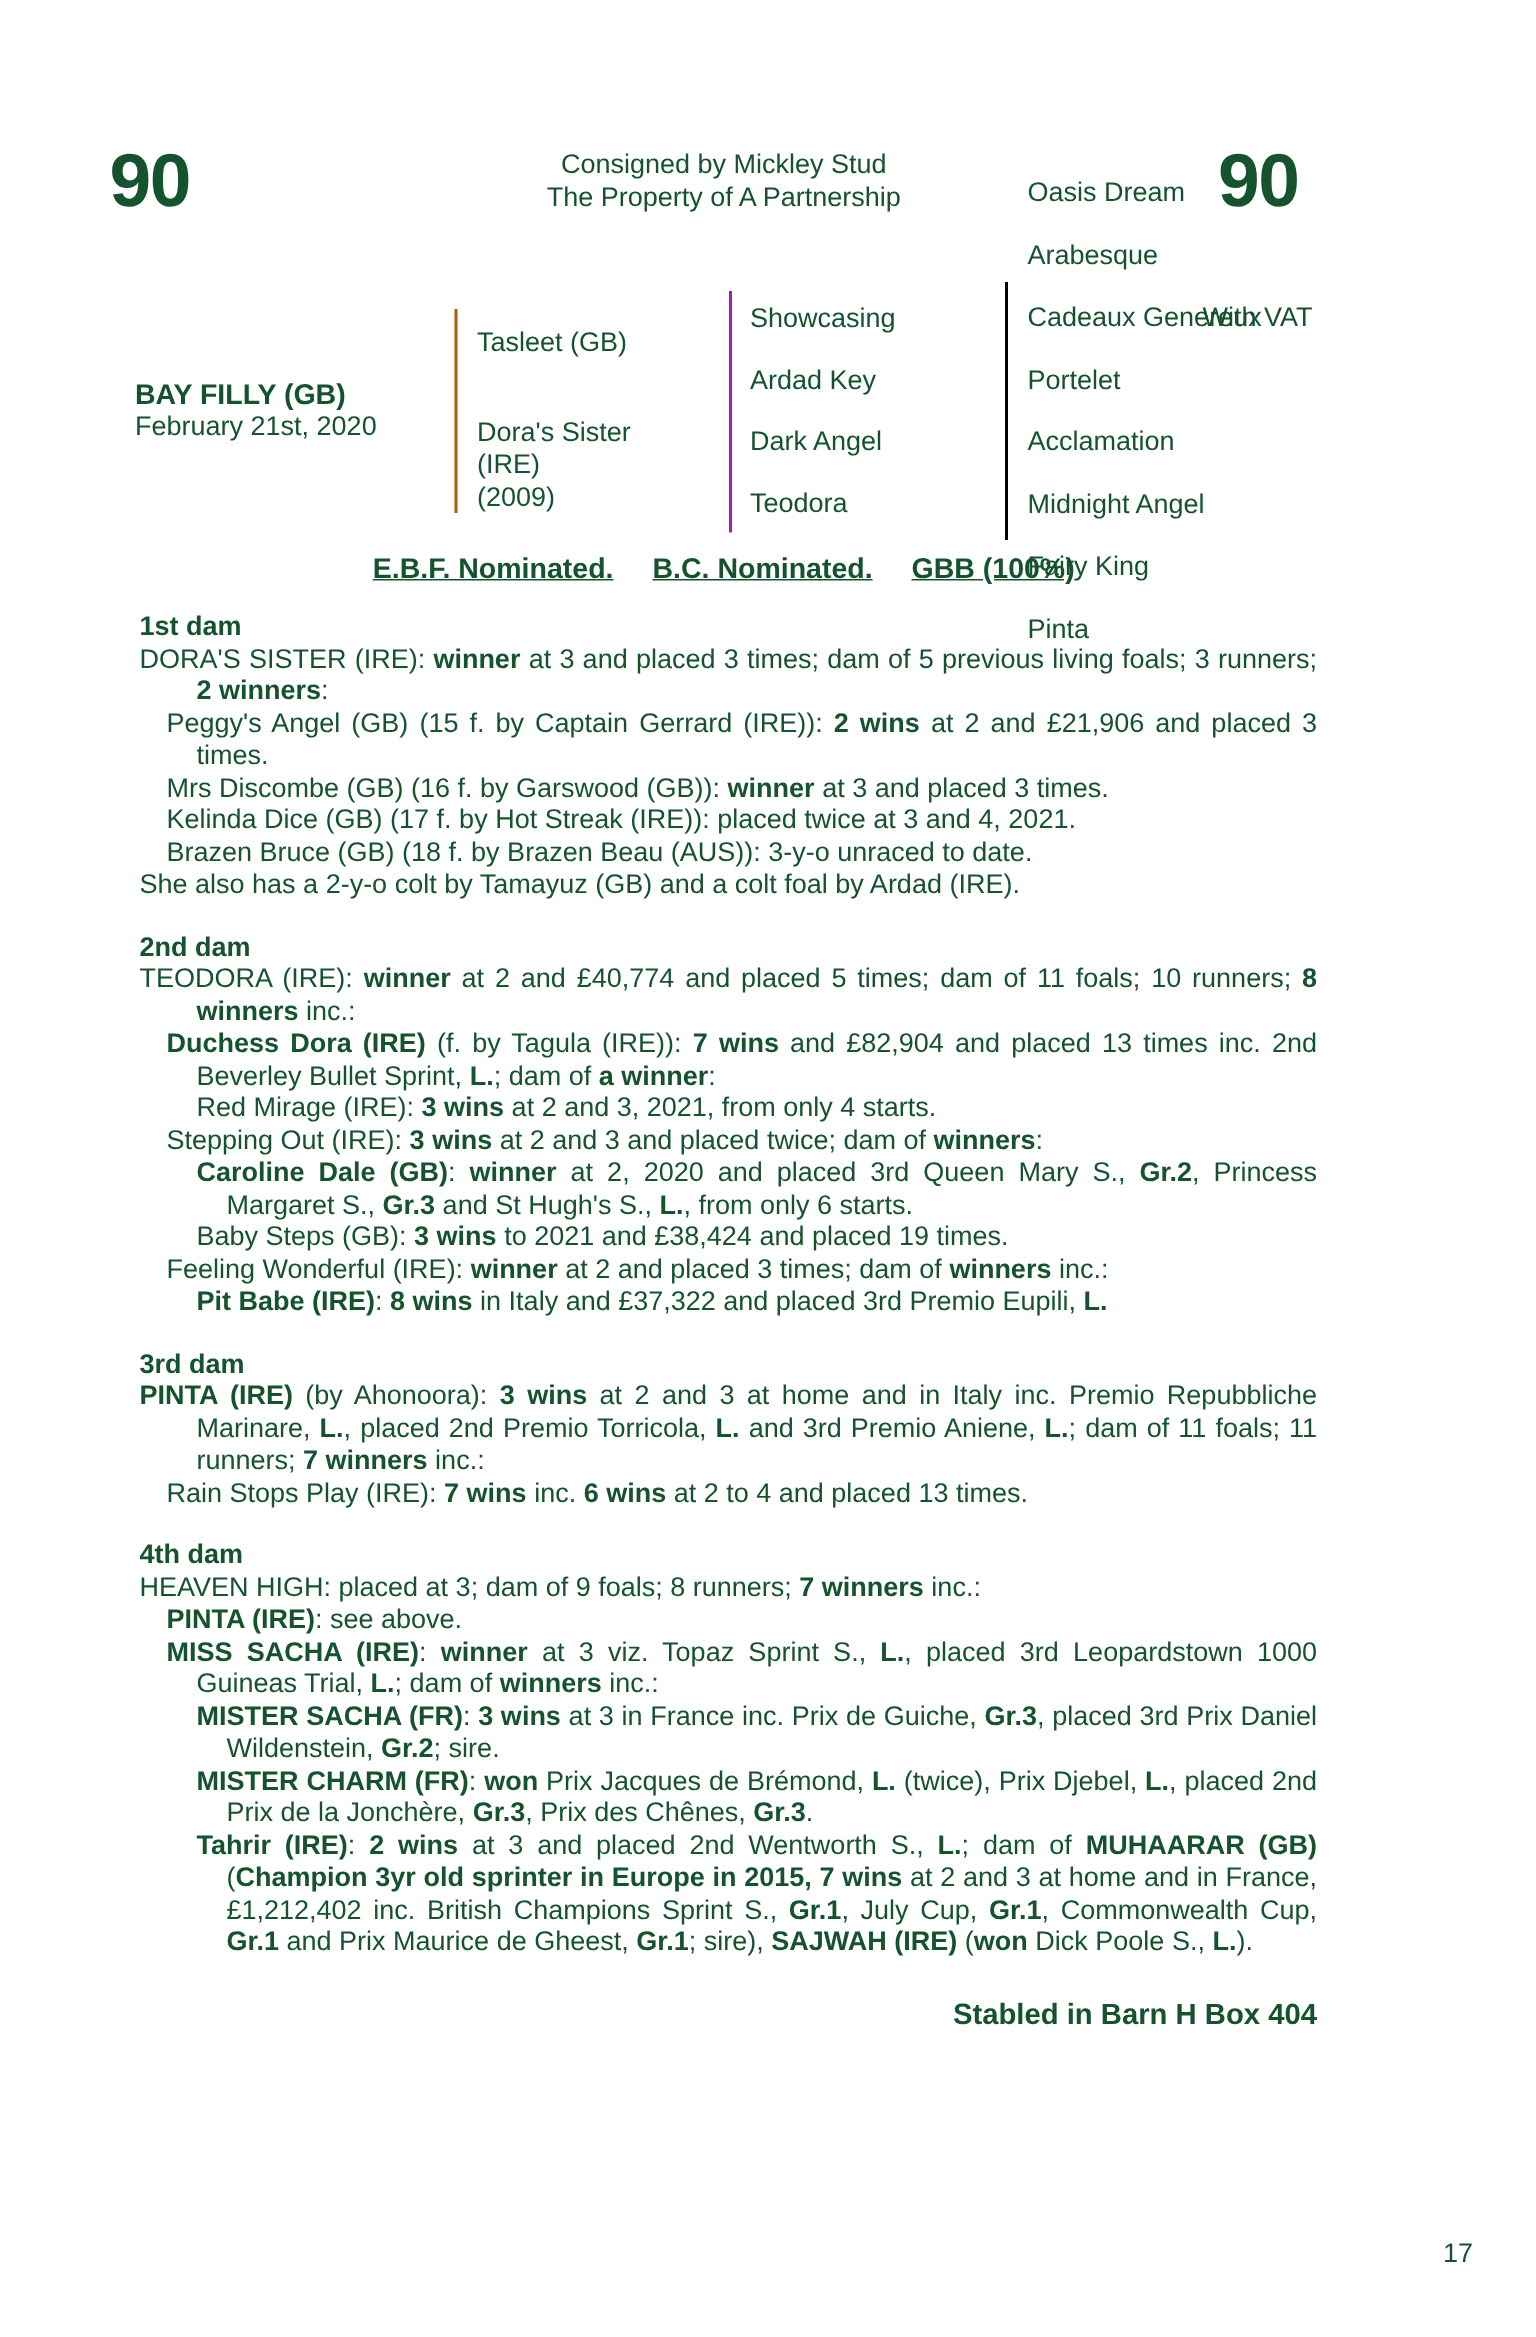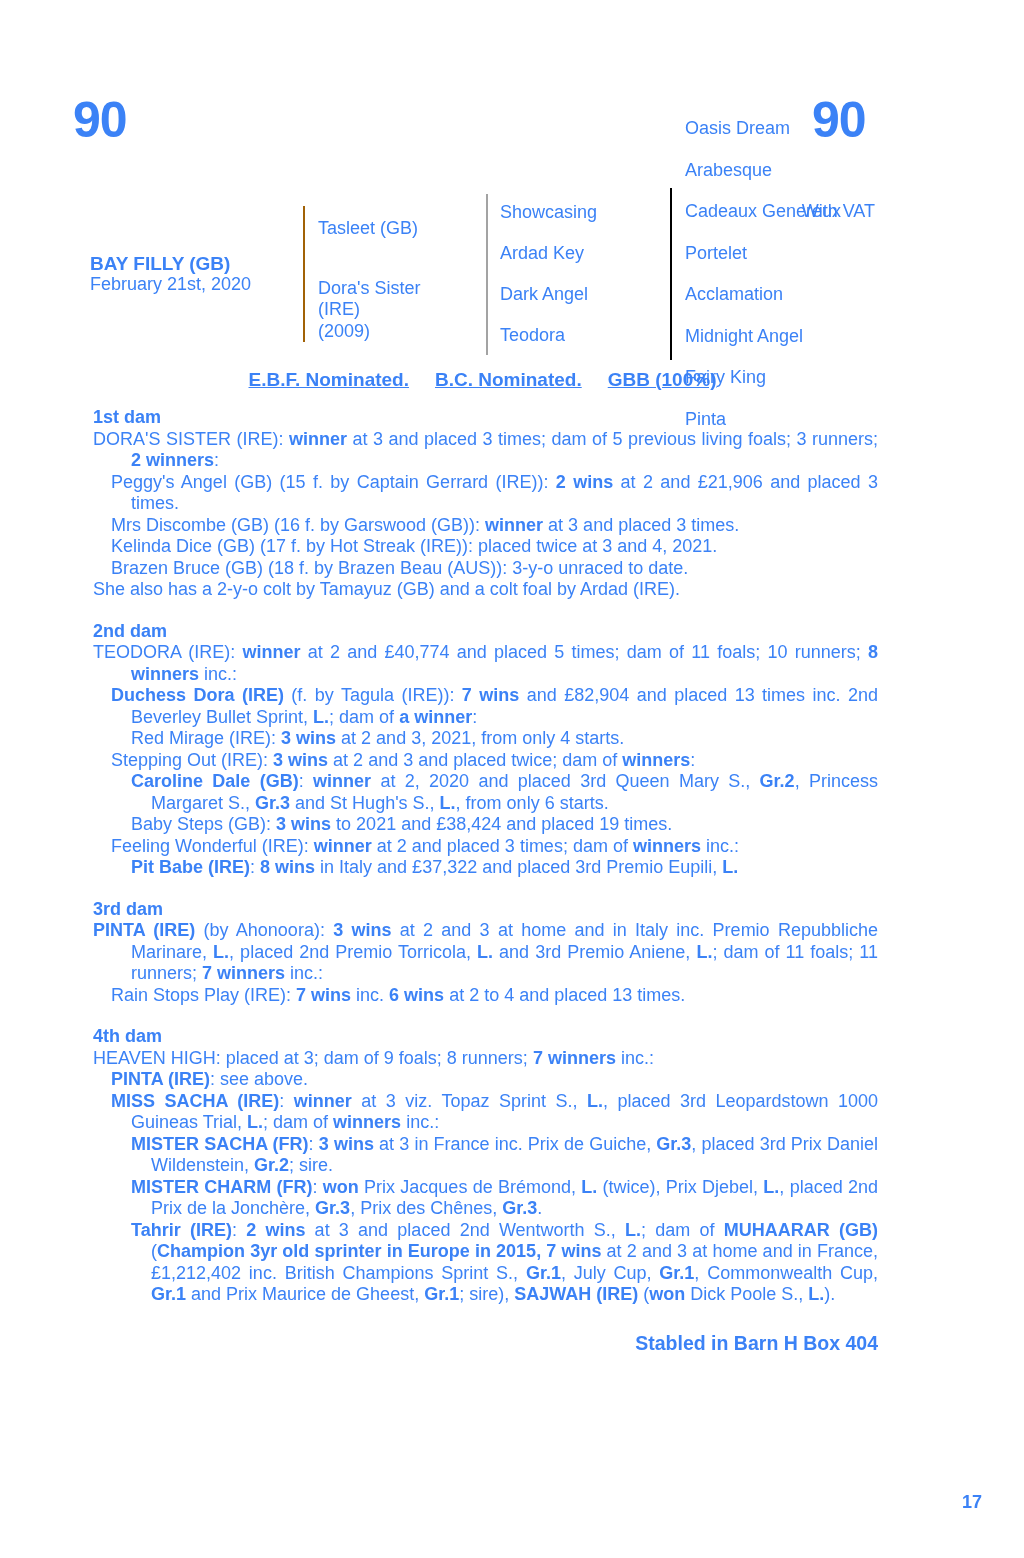--- a/index.html
+++ b/index.html
@@ -2,21 +2,21 @@
 <html><head>
 <meta charset="utf-8">
 <style>
   * { box-sizing: border-box; }
   html, body { margin: 0; padding: 0; background: #ffffff; }
   .page {
     position: relative;
     width: 1024px;
     height: 1558px;
     background: #ffffff;
-    color: #3b82f6;
+    color: #14532d;
     font-family: "Liberation Sans", "DejaVu Sans", sans-serif;
     font-size: 18px;
     line-height: 21.5px;
     overflow: hidden;
   }
   .lot {
     position: absolute;
     top: 95px;
     font-size: 50px;
     font-weight: bold;
@@ -49,21 +49,21 @@
   .horse-name { font-weight: bold; font-size: 19px; }
   .ped-col2 {
     width: 183px; height: 136px;
     border-left: 2px solid #a16207;
     padding: 12px 0 0 13px;
     display: flex; flex-direction: column; justify-content: space-between;
     align-self: center;
   }
   .ped-col3 {
     width: 184px; height: 161px;
-    border-left: 2px solid #a3a3a3;
+    border-left: 2px solid #a21caf;
     padding: 8px 0 8px 12px;
     display: flex; flex-direction: column; justify-content: space-between;
     align-self: center;
   }
   .ped-col4 {
     width: 205px; height: 172px;
     border-left: 2px solid #000;
     padding-left: 13px;
     display: flex; flex-direction: column; justify-content: center; gap: 20px;
   }
@@ -90,30 +90,33 @@
   .stabling {
     margin-top: 27px;
     text-align: right;
     font-weight: bold;
     font-size: 19.5px;
   }
   .page-num {
     position: absolute;
     top: 1492px;
     right: 42px;
-    font-weight: bold;
   }
 </style>
 </head>
 <body>
 
 <div class="page">
 
   <div class="lot lot-left" data-bind="page.lot_number">90</div>
 
+  <div class="consignor">
+    <div data-bind="consignor.line1">Consigned by Mickley Stud</div>
+    <div data-bind="consignor.line2">The Property of A Partnership</div>
+  </div>
 
   <div class="lot lot-right" data-bind="page.lot_number">90</div>
 
   <div class="vat" data-bind="page.vat_note">With VAT</div>
 
   <div class="ped">
     <div class="ped-col1">
       <div class="horse-name" data-bind="pedigree.horse_name">BAY FILLY (GB)</div>
       <div data-bind="pedigree.foaling_date">February 21st, 2020</div>
     </div>

